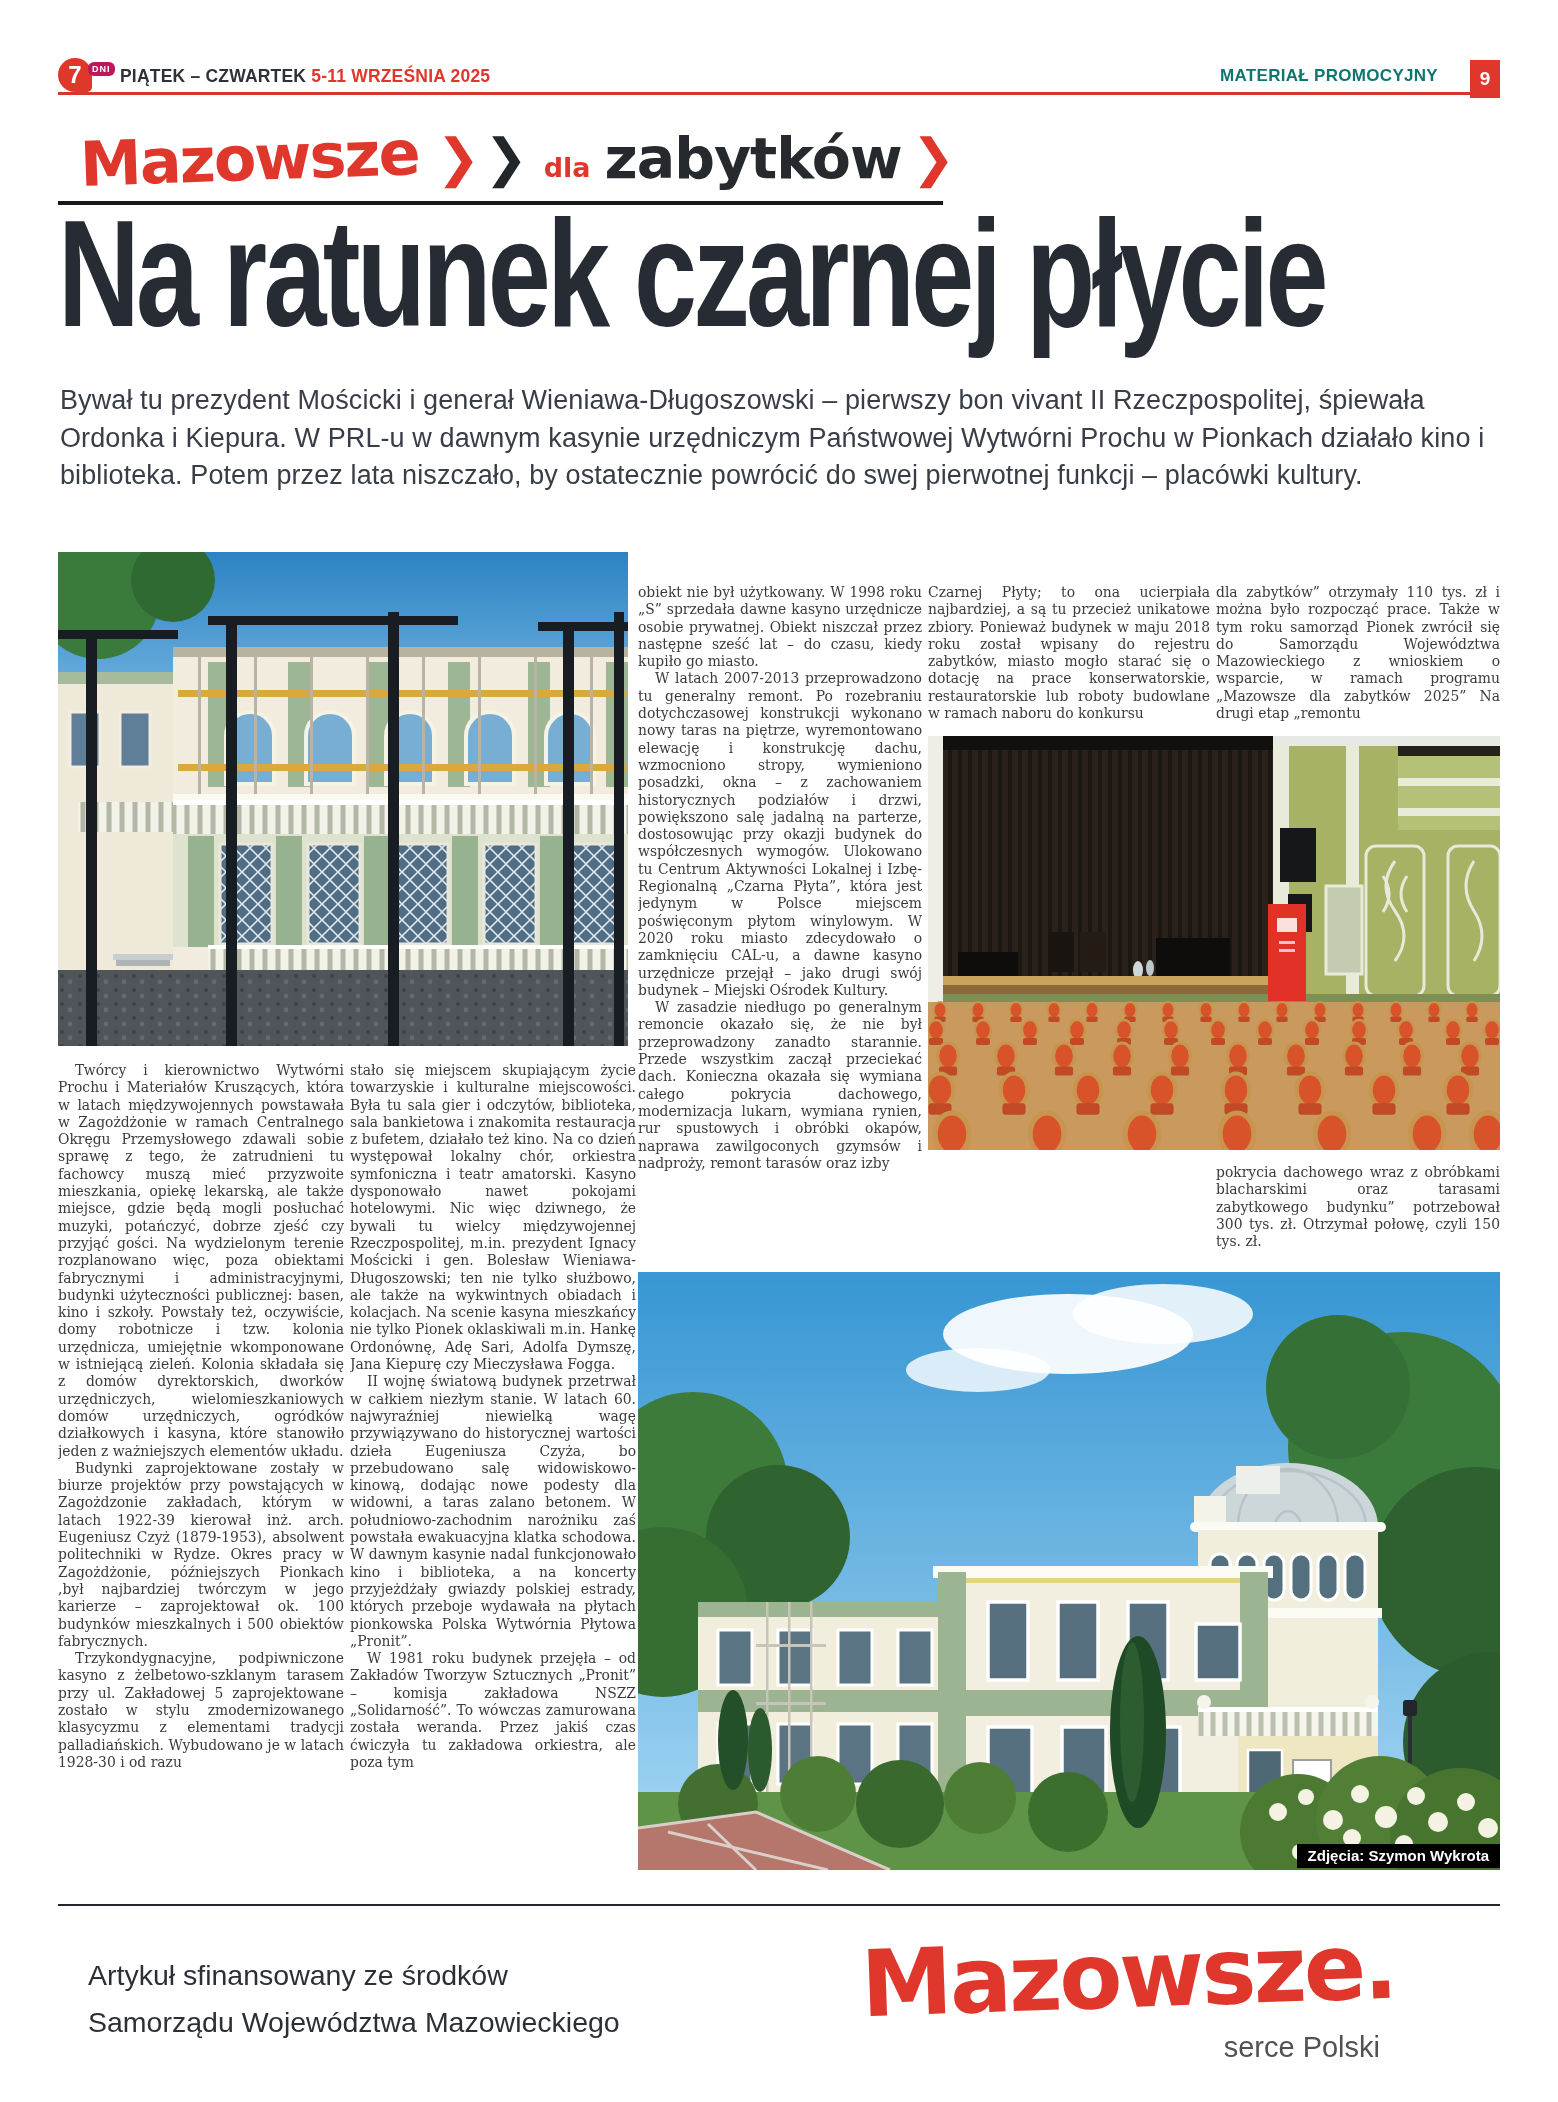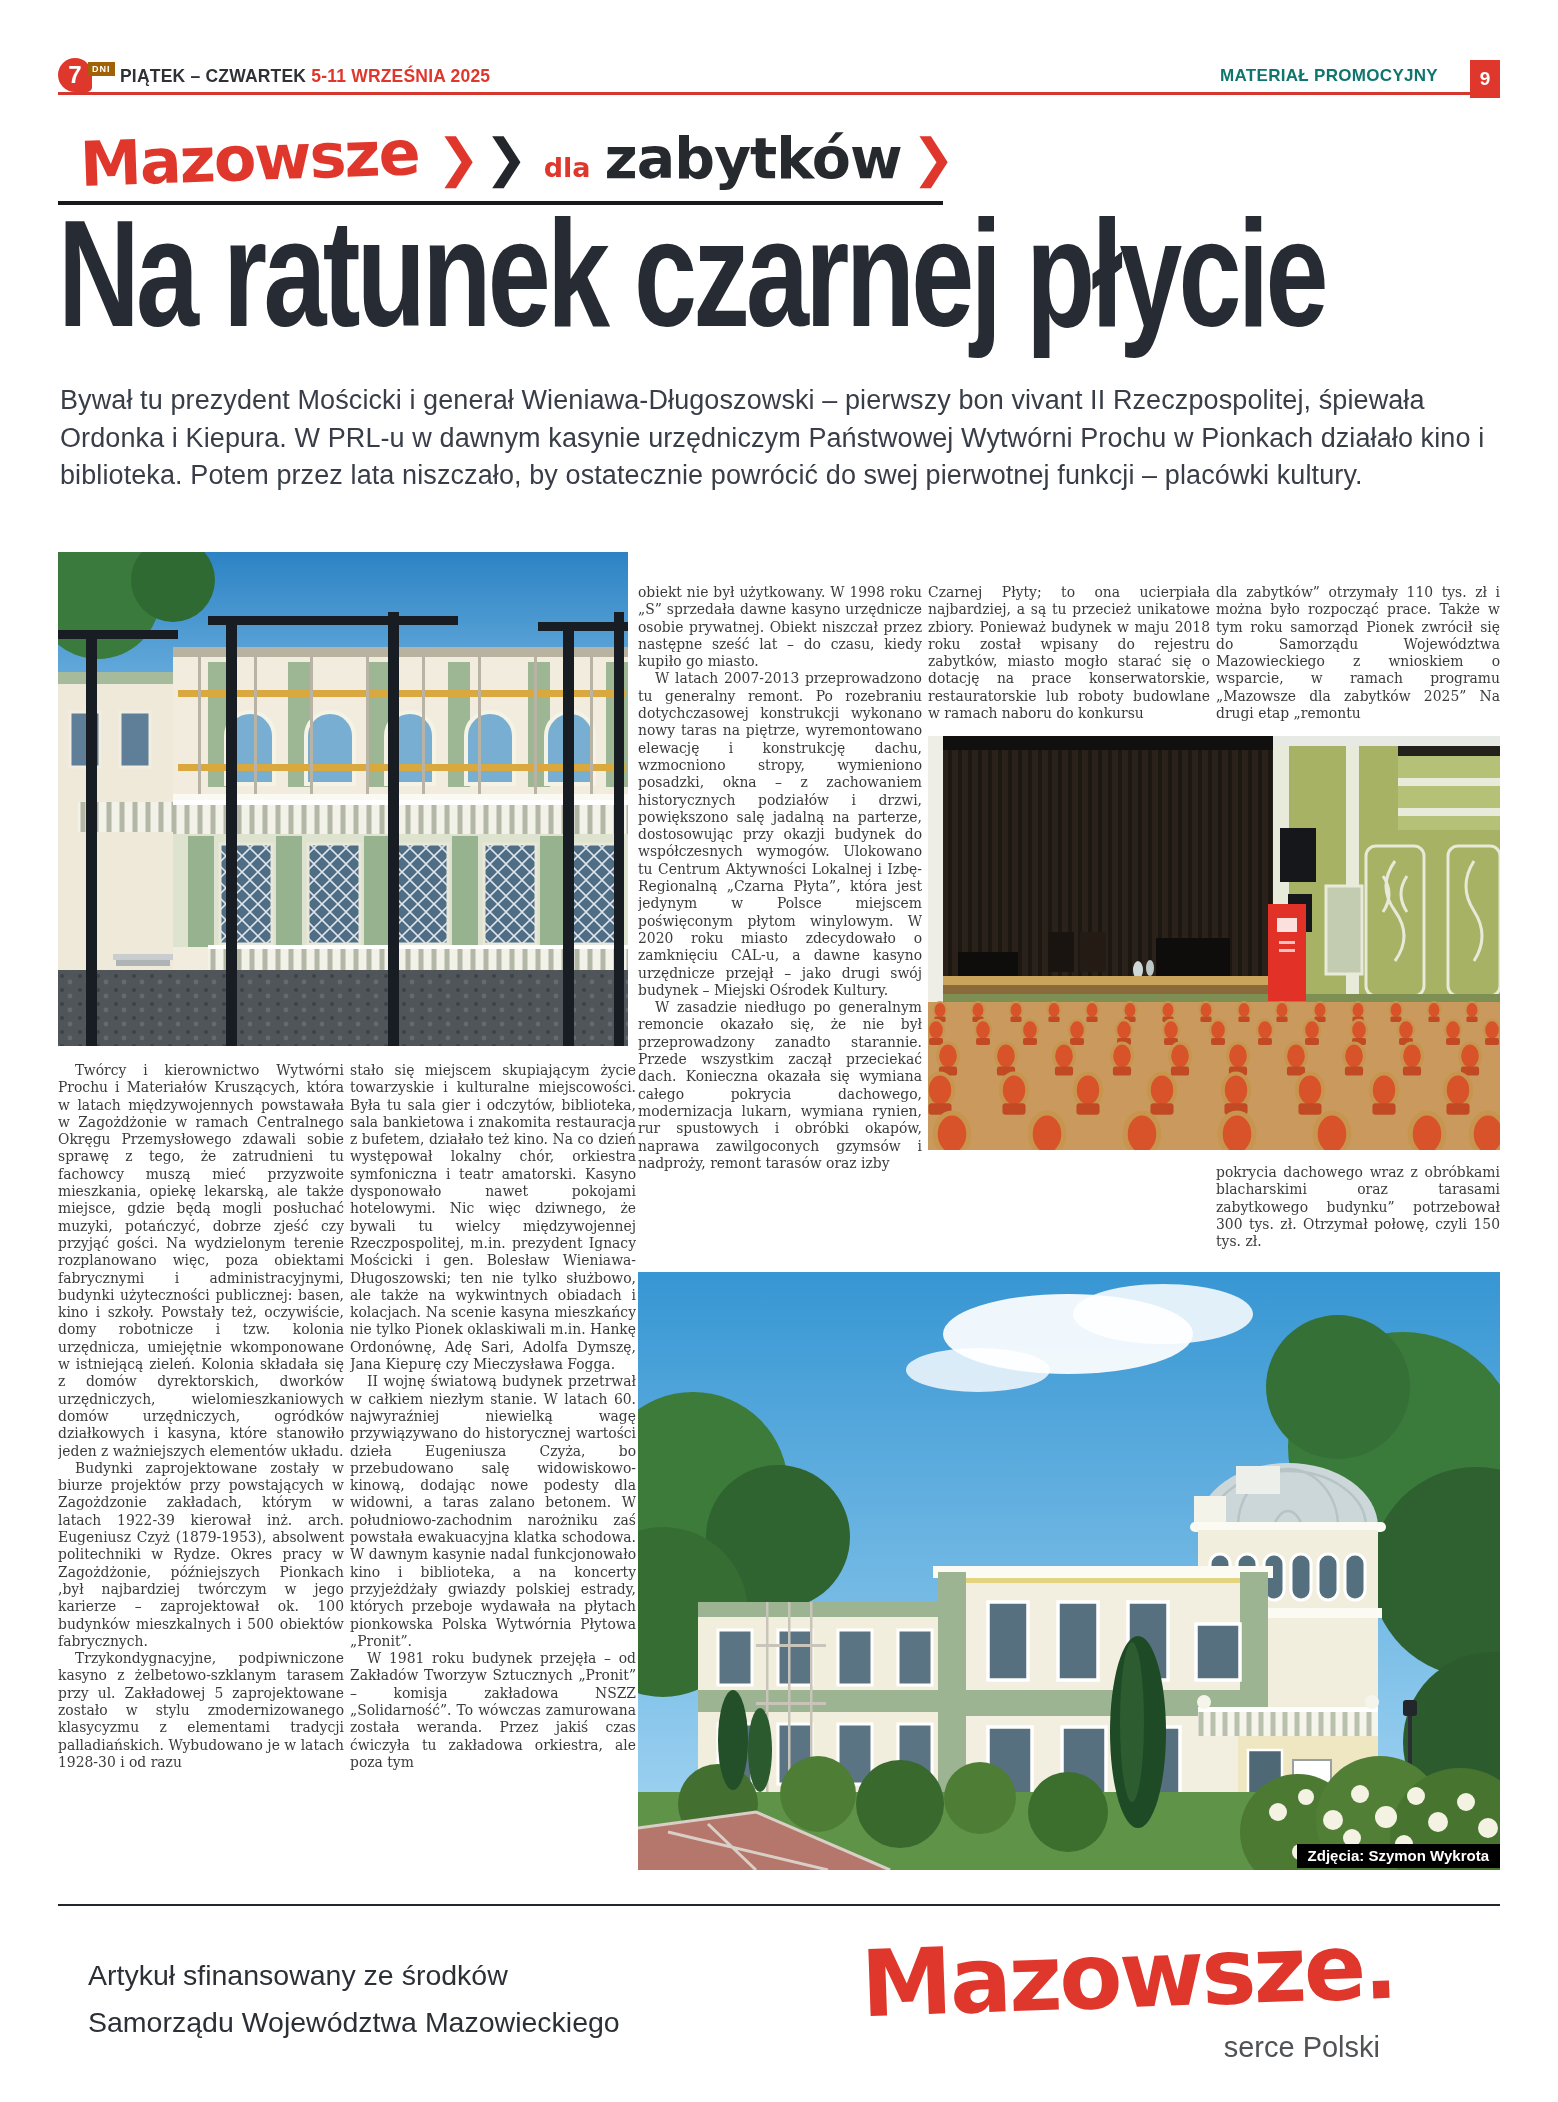--- a/index.html
+++ b/index.html
@@ -3,22 +3,22 @@
 <meta charset="utf-8">
 <style>
   html,body{margin:0;padding:0;background:#fff;}
   .page{position:relative;width:1558px;height:2102px;background:#ffffff;overflow:hidden;
         font-family:"Liberation Sans",sans-serif;}
   .abs{position:absolute;}
 
   
   .mh-logo7{left:58px;top:58px;width:34px;height:34px;background:#e0372d;border-radius:50% 50% 14% 50%;
             color:#fff;font-weight:bold;font-size:24px;text-align:center;line-height:33px;}
-  .mh-dni{left:88px;top:62px;background:#a16207;color:#fff;font-weight:bold;font-size:9px;
-          padding:2px 4px;border-radius:0;letter-spacing:1px;}
+  .mh-dni{left:88px;top:62px;background:#be185d;color:#fff;font-weight:bold;font-size:9px;
+          padding:2px 4px;border-radius:6px;letter-spacing:1px;}
   .mh-date{left:120px;top:66px;font-size:17.5px;font-weight:bold;color:#2e3237;letter-spacing:.2px;white-space:nowrap;}
   .mh-date .red{color:#e0372d;}
   .mh-promo{right:120px;top:66px;font-size:17px;font-weight:bold;color:#0f766e;letter-spacing:.3px;}
   .mh-rule{left:58px;right:58px;top:92px;height:3px;background:#d5372e;}
   .mh-pagenum{right:58px;top:60px;width:30px;height:38px;background:#e0372d;color:#fff;
               font-size:19px;font-weight:bold;text-align:center;line-height:38px;}
 
   
   .brand{left:80px;top:112px;height:92px;display:flex;align-items:center;gap:18px;}
   .brand .mazowsze{font-family:"DejaVu Sans",sans-serif;font-weight:bold;color:#e0372d;

